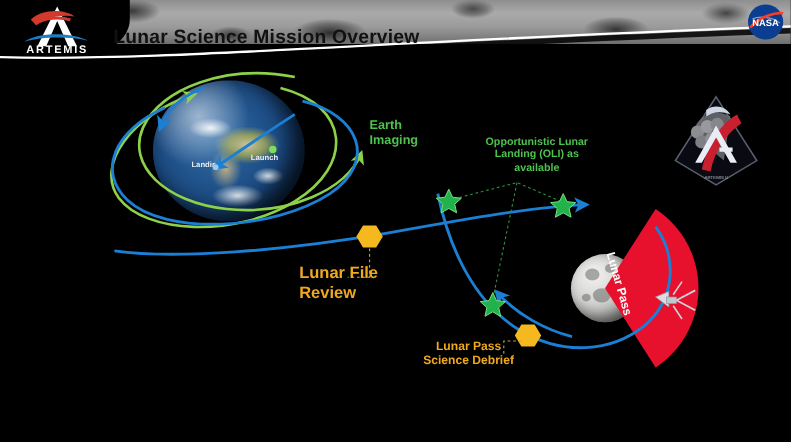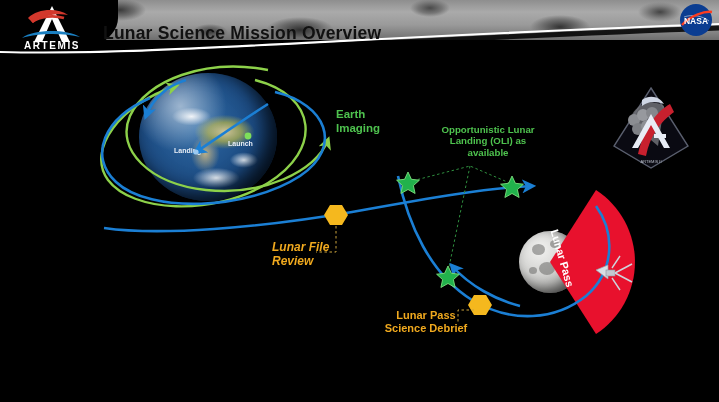--- a/index.html
+++ b/index.html
@@ -71,21 +71,21 @@
 
   #orbits{position:absolute;left:0;top:0;width:719px;height:402px;}
 
   .lbl{position:absolute;white-space:pre;font-weight:bold;line-height:1.18;}
   .lbl-green{color:#4ec24e;}
   .lbl-amber{color:#f0a91e;}
   .lbl-white{color:#fff;}
 
   #lbl-earth-imaging{left:288px;top:108px;font-size:11.5px;text-align:left;margin-left:48px;}
   #lbl-oli{left:424px;top:124px;font-size:9.7px;text-align:center;width:128px;}
-  #lbl-file-review{left:272px;top:240px;font-size:12px;text-align:left;font-style:italic;}
+  #lbl-file-review{left:272px;top:240px;font-size:15px;text-align:left;}
   #lbl-debrief{left:368px;top:309px;font-size:11px;text-align:center;width:116px;}
   #lbl-footer{left:580px;top:382px;font-size:11px;}
   #lbl-launch{left:228px;top:140px;font-size:7px;color:#e8eef6;font-weight:bold;}
   #lbl-landing{left:174px;top:147px;font-size:7px;color:#e8eef6;font-weight:bold;}
   #lbl-lunarpass{
     position:absolute;left:560px;top:228px;font-size:11px;font-weight:bold;color:#fff;
     transform:rotate(74deg);transform-origin:left top;white-space:nowrap;
   }
 </style>
 </head>

